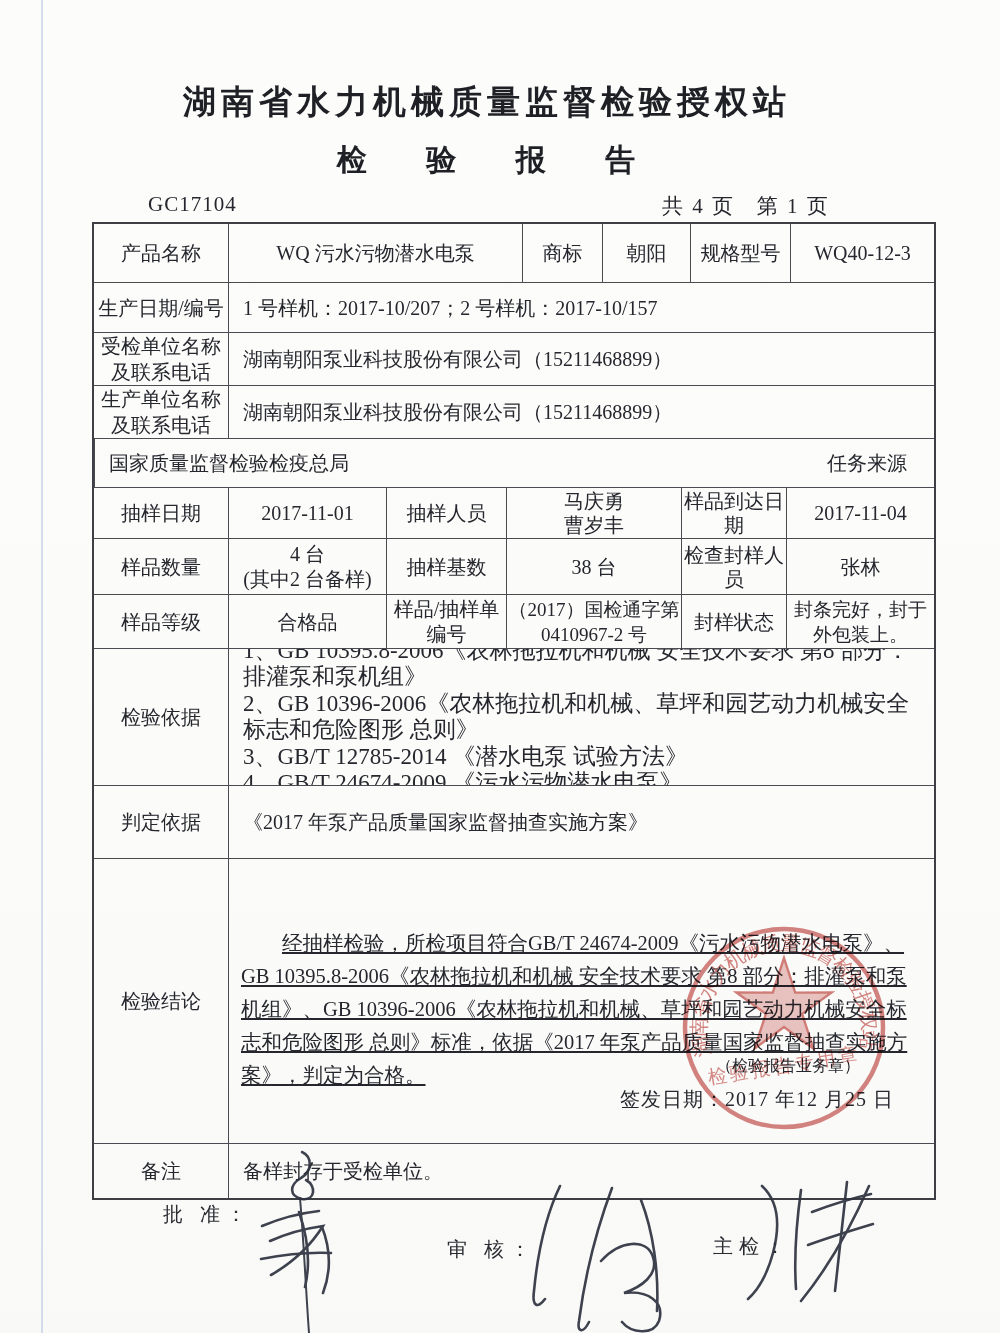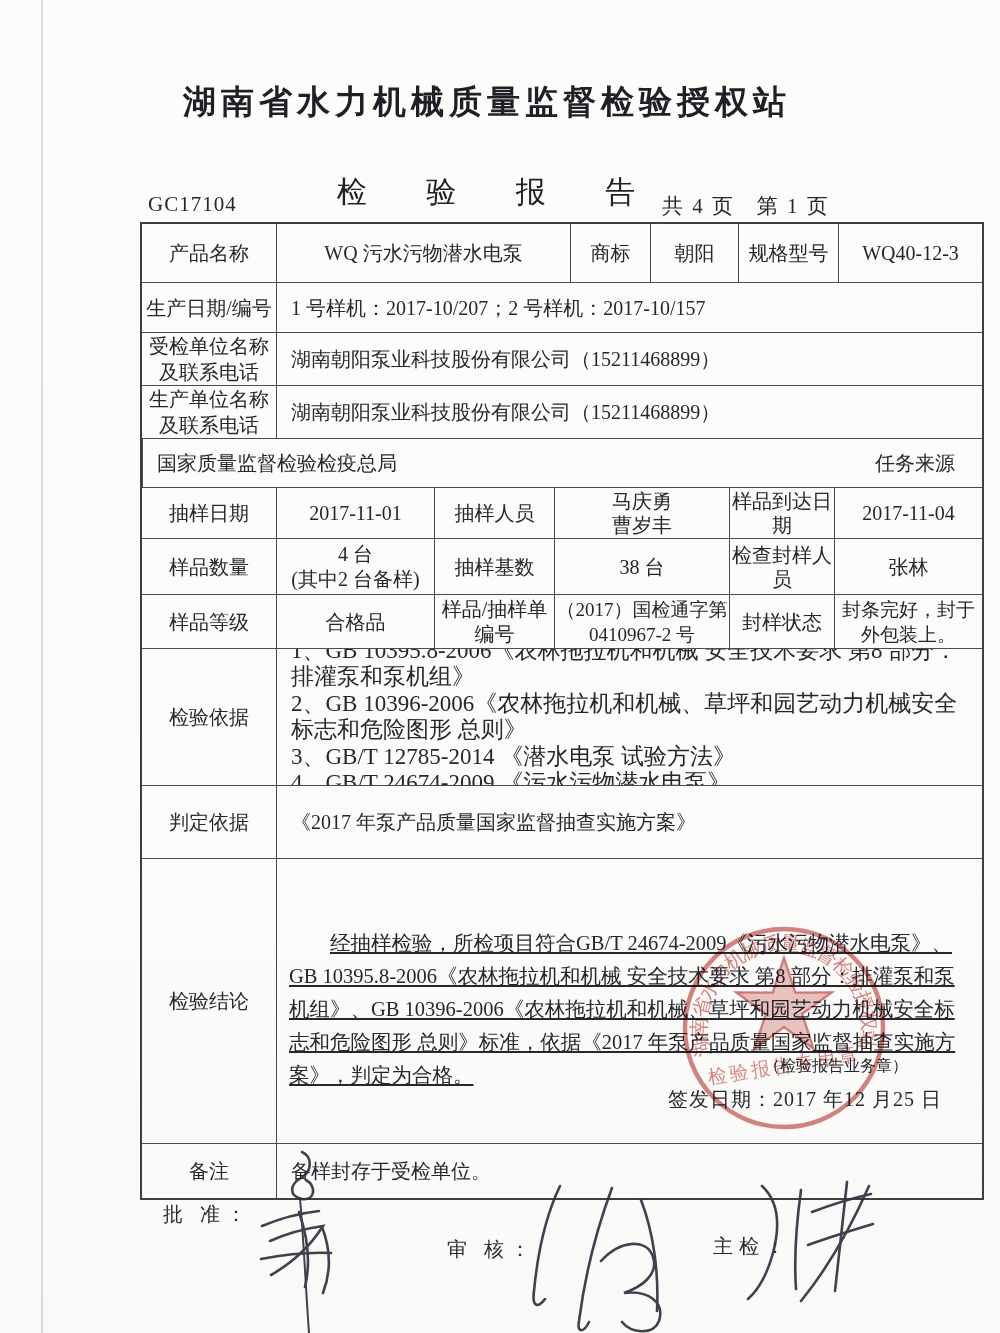--- a/index.html
+++ b/index.html
@@ -16,32 +16,32 @@
     position:absolute;left:41px;top:0;width:2px;height:100%;
     background:rgba(140,162,212,.35);
   }
   .org-title{
     position:absolute;left:92px;top:80px;width:790px;
     text-align:center;font-size:33px;font-weight:700;
     letter-spacing:5px;color:#1f2026;white-space:nowrap;
   }
   .report-title{
     position:absolute;left:104px;top:140px;width:790px;
-    text-align:center;font-size:30px;font-weight:400;
-    letter-spacing:26px;color:#1f2026;white-space:nowrap;margin-top:32px;
+    text-align:center;font-size:30px;font-weight:700;
+    letter-spacing:26px;color:#1f2026;white-space:nowrap;
   }
   .report-no{
     position:absolute;left:148px;top:192px;font-size:21px;letter-spacing:1px;
   }
   .pagination{
     position:absolute;left:662px;top:192px;font-size:21px;letter-spacing:2px;white-space:pre;
   }
   .tbl{
     position:absolute;left:92px;top:222px;width:844px;
-    border:2.4px solid #3e3f44;box-sizing:border-box;margin-left:48px;
+    border:2.4px solid #3e3f44;box-sizing:border-box;
   }
   .row{display:flex;box-sizing:border-box;border-top:1.5px solid #4a4b50;}
   .row.first{border-top:none;}
   .c{
     box-sizing:border-box;border-left:1.5px solid #4a4b50;
     display:flex;align-items:center;justify-content:center;
     text-align:center;font-size:20px;line-height:26px;
     white-space:pre-line;overflow:hidden;
   }
   .c.cfirst{border-left:none;}

